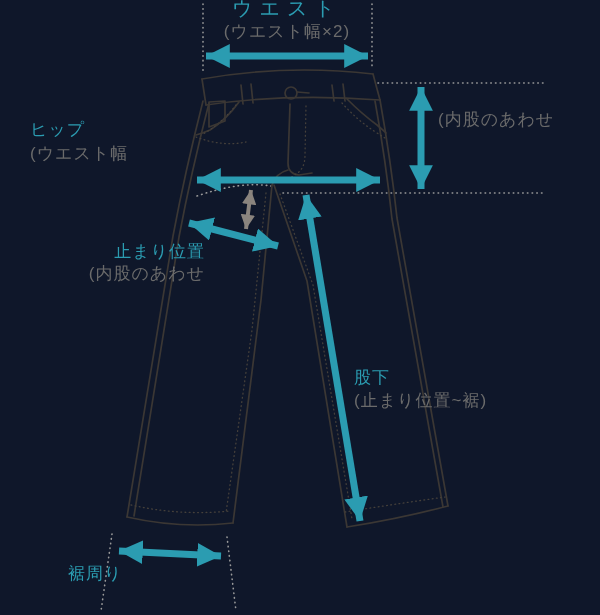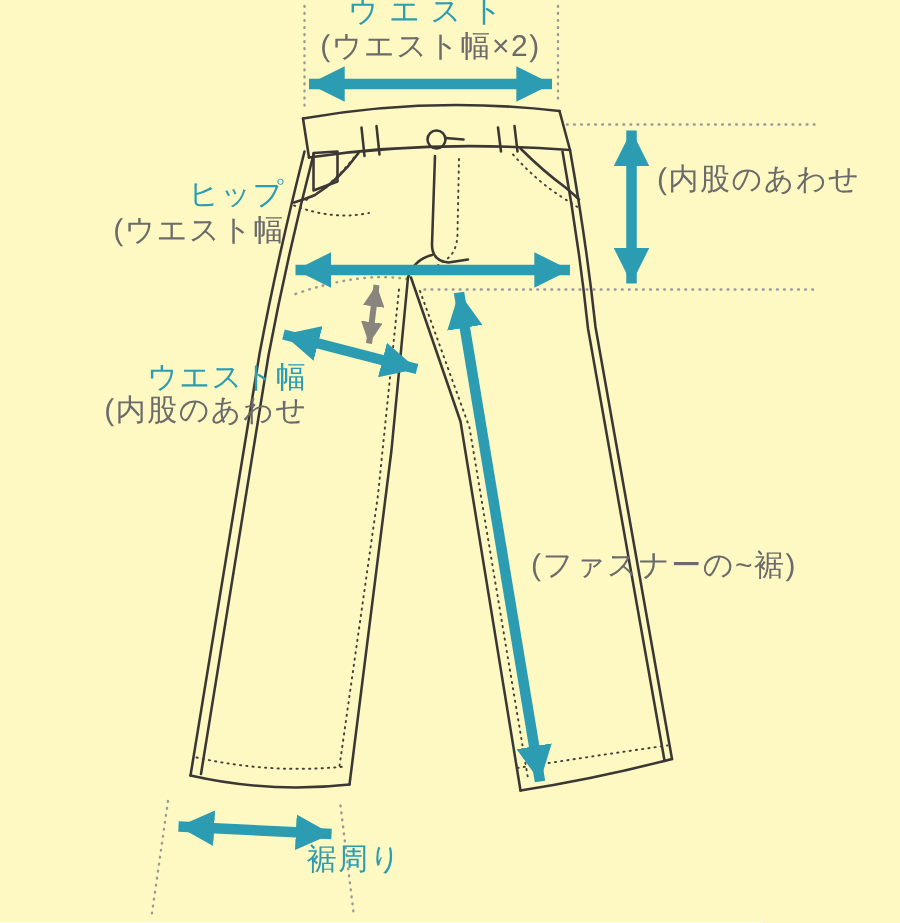--- a/index.html
+++ b/index.html
@@ -1,34 +1,34 @@
 <!DOCTYPE html>
 <html><head>
 <meta charset="utf-8">
 <style>
   html,body{margin:0;padding:0;background:#ffffff;}
   #stage{
-    position:relative;width:600px;height:615px;background:#fef9c3;overflow:hidden;
+    position:relative;width:600px;height:615px;background:#0f172a;overflow:hidden;
     font-family:"Liberation Sans","DejaVu Sans",sans-serif;
   }
   #stage svg{position:absolute;left:0;top:0;}
   .label{position:absolute;white-space:nowrap;}
   .label .t{color:#2b9cb1;}
   .label .g{color:#6b6b6b;}
-  .label div{font-size:20px;line-height:23px;letter-spacing:1px;}
+  .label div{font-size:17px;line-height:23px;letter-spacing:1px;}
   #waist-label{left:137px;top:-3px;width:300px;text-align:center;}
   #waist-label .t{font-size:20px;letter-spacing:7px;}
   #rise-label{left:438px;top:107px;}
   #rise-label div{line-height:26px;}
-  #hip-label{left:30px;top:118px;width:160px;text-align:right;line-height:24px;}
+  #hip-label{left:30px;top:118px;width:160px;line-height:24px;}
   #hip-label div{line-height:24px;}
   #thigh-label{left:45px;top:241px;width:160px;text-align:right;}
   #thigh-label div{line-height:22px;}
   #inseam-label{left:354px;top:366px;}
-  #hem-label{left:68px;top:562px;width:200px;text-align:right;}
+  #hem-label{left:68px;top:562px;width:200px;text-align:left;}
   .outline{stroke:#3b3734;stroke-width:1.7;fill:none;stroke-linecap:round;stroke-linejoin:round;}
   .stitch{stroke:#45403b;stroke-width:1.3;fill:none;stroke-dasharray:0.8 3.4;stroke-linecap:round;}
   .guide{stroke:#9a9a9a;stroke-width:1.6;fill:none;stroke-dasharray:0.5 4.2;stroke-linecap:round;}
   .m-teal{stroke:#2b9cb1;stroke-width:7;fill:none;}
   .m-gray{stroke:#8a847e;stroke-width:4;fill:none;}
 </style>
 </head>
 <body>
 
 <div id="stage">
@@ -110,25 +110,26 @@
   <div class="label" id="rise-label">
     <div class="g">(内股のあわせ</div>
   </div>
 
   <div class="label" id="hip-label">
     <div class="t">ヒップ</div>
     <div class="g">(ウエスト幅</div>
   </div>
 
   <div class="label" id="thigh-label">
-    <div class="t">ウエスト幅</div>
+    <div class="t">止まり位置</div>
     <div class="g">(内股のあわせ</div>
   </div>
 
   <div class="label" id="inseam-label">
-    <div class="g">(ファスナーの~裾)</div>
+    <div class="t">股下</div>
+    <div class="g">(止まり位置~裾)</div>
   </div>
 
   <div class="label" id="hem-label">
     <div class="t">裾周り</div>
   </div>
 
 </div>
 
 </body></html>

